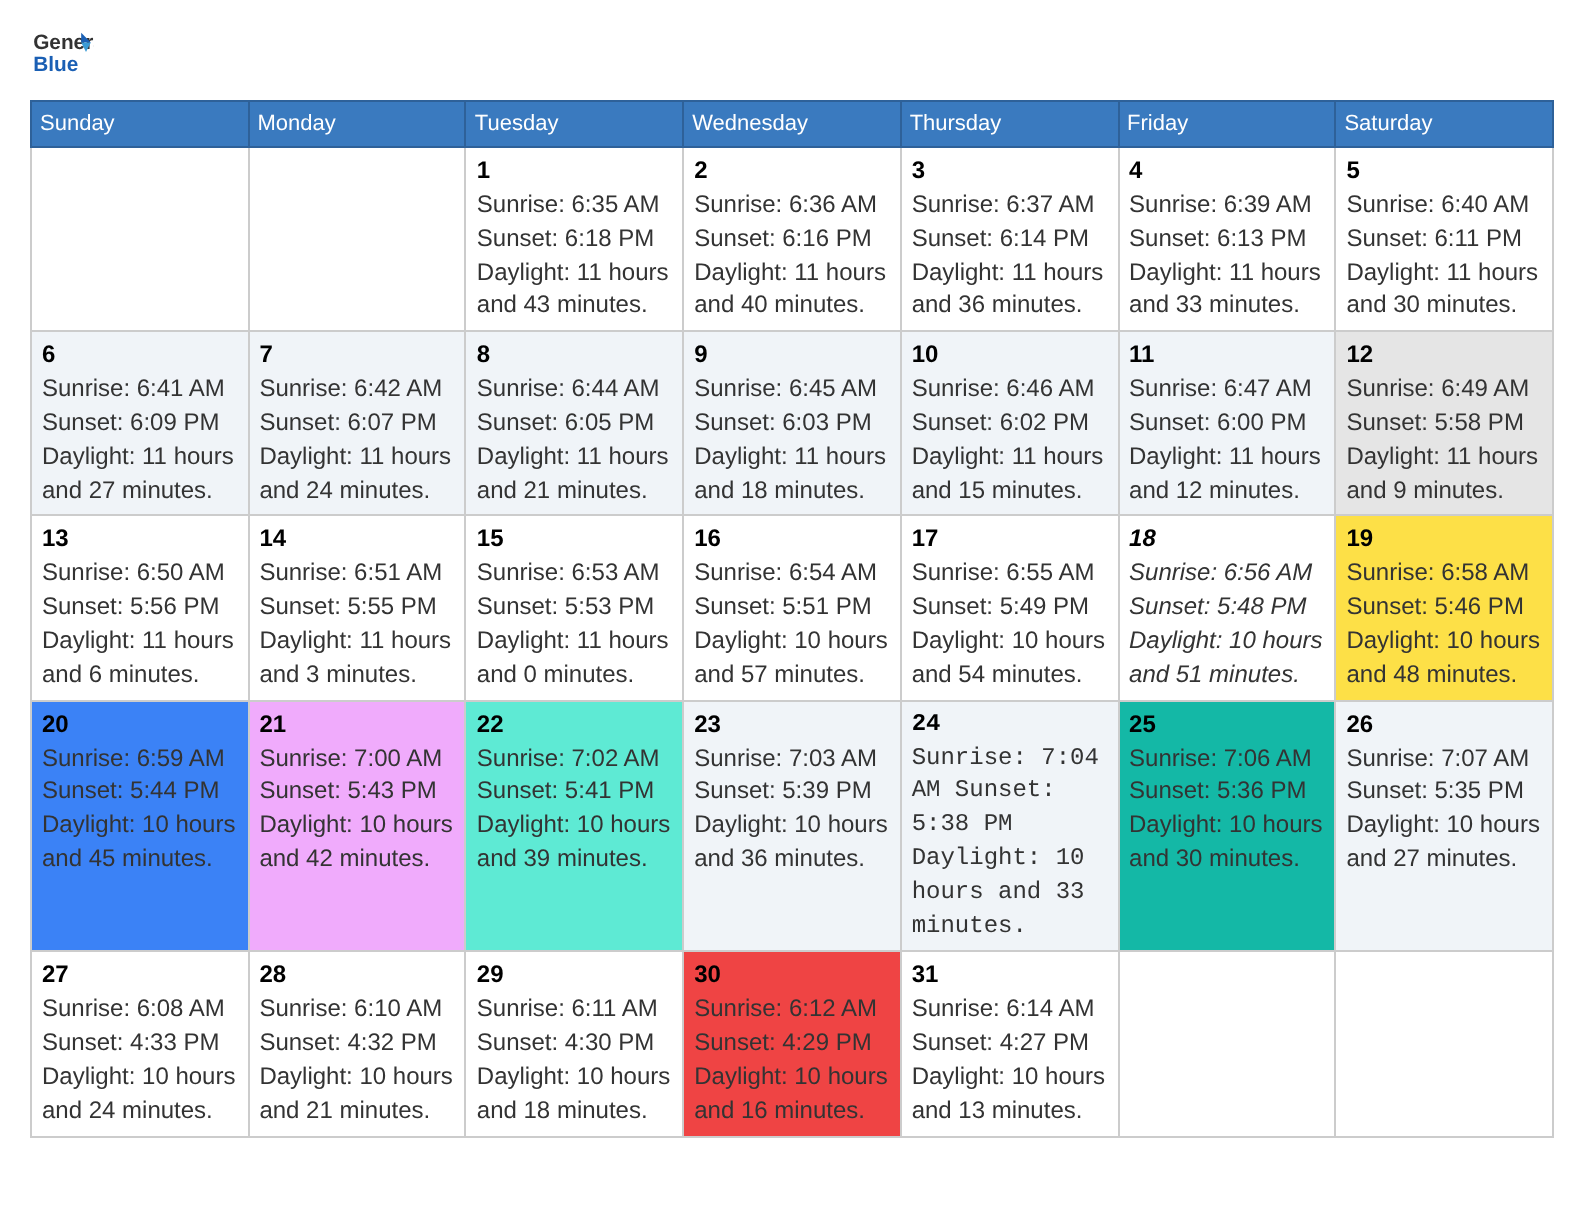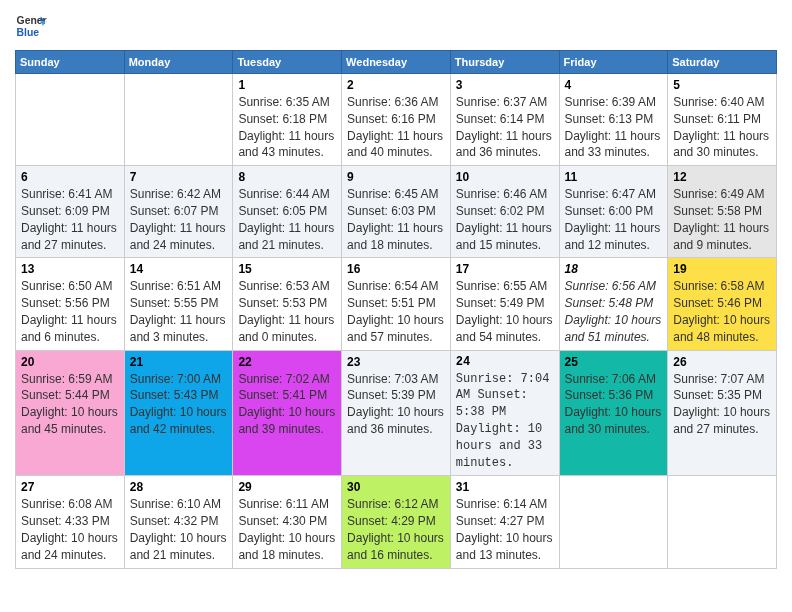--- a/index.html
+++ b/index.html
@@ -47,21 +47,21 @@
       width: 100%;
       border-collapse: collapse;
       font-size: 10px;
     }
     .calendar th {
       background: #3a7abf;
       color: #fff;
       padding: 5px 4px;
       text-align: left;
       font-size: 11px;
-      font-weight: bold;
+      font-weight: normal;
       border: 1px solid #2e6199;
     }
     .calendar td {
       border: 1px solid #ccc;
       padding: 4px 5px;
       vertical-align: top;
       width: calc(100% / 7);
       height: 80px;
     }
     .calendar tr:nth-child(even) td {
@@ -233,33 +233,33 @@
 Daylight: 10 hours and 51 minutes.</div>
           </td>
           <td style="background: #fde047;">
             <span class="day-num">19</span>
             <div class="day-info">Sunrise: 6:58 AM
 Sunset: 5:46 PM
 Daylight: 10 hours and 48 minutes.</div>
           </td>
         </tr>
         <tr>
-          <td style="background: #f9a8d4;">
+          <td style="background: #3b82f6;">
             <span class="day-num">20</span>
             <div class="day-info">Sunrise: 6:59 AM
 Sunset: 5:44 PM
 Daylight: 10 hours and 45 minutes.</div>
           </td>
-          <td style="background: #0ea5e9; margin-top: 28px;">
+          <td style="background: #f0abfc; margin-top: 28px;">
             <span class="day-num">21</span>
             <div class="day-info">Sunrise: 7:00 AM
 Sunset: 5:43 PM
 Daylight: 10 hours and 42 minutes.</div>
           </td>
-          <td style="background: #d946ef;">
+          <td style="background: #5eead4;">
             <span class="day-num">22</span>
             <div class="day-info">Sunrise: 7:02 AM
 Sunset: 5:41 PM
 Daylight: 10 hours and 39 minutes.</div>
           </td>
           <td style="background: rgb(240, 244, 248);">
             <span class="day-num">23</span>
             <div class="day-info">Sunrise: 7:03 AM
 Sunset: 5:39 PM
 Daylight: 10 hours and 36 minutes.</div>
@@ -295,21 +295,21 @@
             <div class="day-info">Sunrise: 6:10 AM
 Sunset: 4:32 PM
 Daylight: 10 hours and 21 minutes.</div>
           </td>
           <td style="background: rgb(255, 255, 255);">
             <span class="day-num">29</span>
             <div class="day-info">Sunrise: 6:11 AM
 Sunset: 4:30 PM
 Daylight: 10 hours and 18 minutes.</div>
           </td>
-          <td style="background: #bef264;">
+          <td style="background: #ef4444;">
             <span class="day-num">30</span>
             <div class="day-info">Sunrise: 6:12 AM
 Sunset: 4:29 PM
 Daylight: 10 hours and 16 minutes.</div>
           </td>
           <td style="background: rgb(255, 255, 255);">
             <span class="day-num">31</span>
             <div class="day-info">Sunrise: 6:14 AM
 Sunset: 4:27 PM
 Daylight: 10 hours and 13 minutes.</div>

